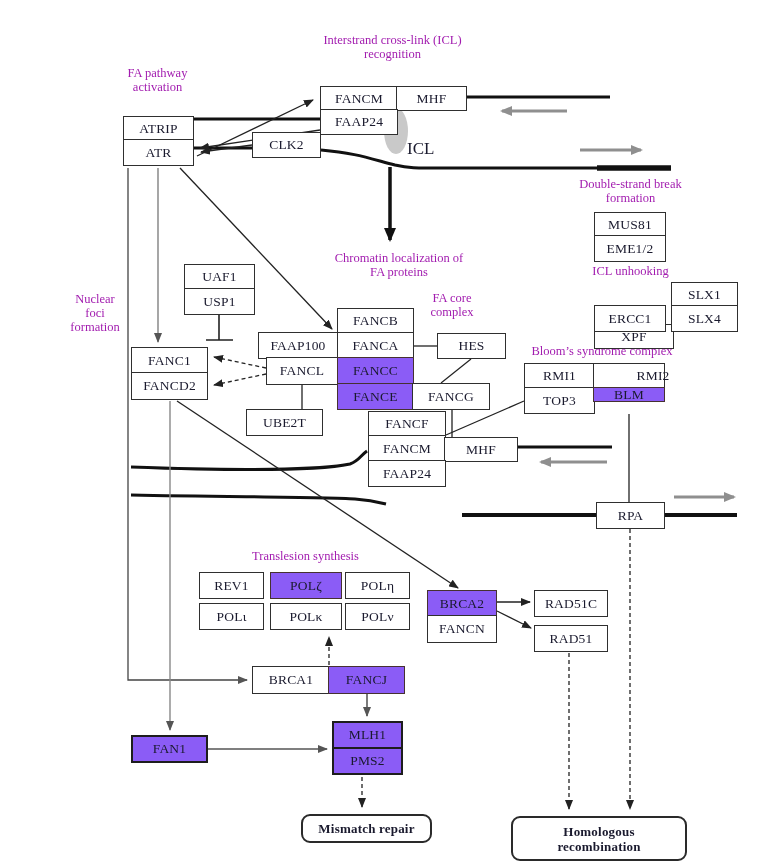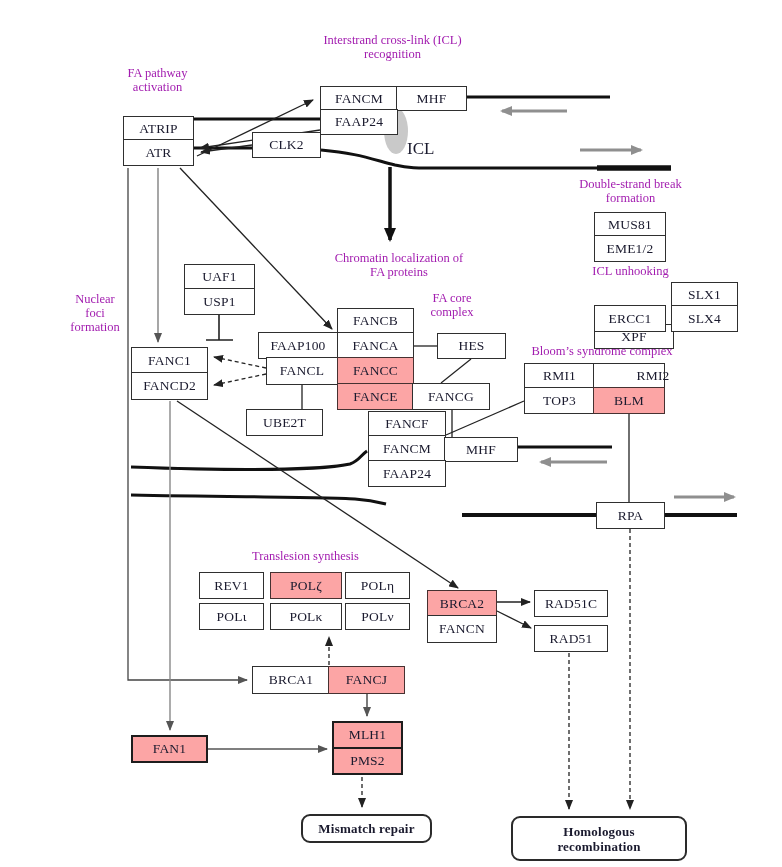--- a/index.html
+++ b/index.html
@@ -2,21 +2,21 @@
 <html><head>
 <meta charset="utf-8">
 <style>
   html,body{margin:0;padding:0;background:#fff;}
   .stage{position:relative;width:782px;height:867px;background:#ffffff;overflow:hidden;
          font-family:"Liberation Serif",serif;}
   svg.wires{position:absolute;left:0;top:0;z-index:1;}
   .box{position:absolute;box-sizing:border-box;background:#ffffff;border:1.7px solid #2f2f2f;
        display:flex;align-items:center;justify-content:center;
        font-size:13.5px;color:#1a1a2e;letter-spacing:.2px;z-index:2;line-height:1;}
-  .pink{background:#fca5a5;border-color:#463131;}
+  .pink{background:#8b5cf6;border-color:#463131;}
   .heavy{border-width:2px;border-color:#1d1d1d;}
   .rounded{border-radius:9px;border-width:2px;border-color:#2a2a2a;
            font-weight:bold;font-size:13px;flex-direction:column;line-height:15px;}
   .lbl{position:absolute;font-weight:normal;font-size:12.5px;color:#a21caf;
        text-align:center;line-height:14px;z-index:2;white-space:nowrap;}
   .lbl span{display:block;}
   .plain{position:absolute;font-size:17px;color:#1a1a2e;z-index:2;}
 </style>
 </head>
 <body>
@@ -169,21 +169,21 @@
   <div class="box" style="left:246px;top:409px;width:77px;height:27px;">UBE2T</div>
 
   <div class="box" style="left:368px;top:411px;width:78px;height:26px;">FANCF</div>
   <div class="box" style="left:368px;top:435px;width:78px;height:27px;">FANCM</div>
   <div class="box" style="left:444px;top:437px;width:74px;height:25px;">MHF</div>
   <div class="box" style="left:368px;top:460px;width:78px;height:27px;">FAAP24</div>
 
   <div class="box" style="left:524px;top:363px;width:71px;height:26px;">RMI1</div>
   <div class="box" style="left:593px;top:363px;width:72px;height:26px;padding-left:48px;">RMI2</div>
   <div class="box" style="left:524px;top:387px;width:71px;height:27px;">TOP3</div>
-  <div class="box pink" style="left:593px;top:387px;width:72px;height:27px;">BLM</div>
+  <div class="box pink" style="left:593px;top:387px;width:72px;height:15px;">BLM</div>
 
   <div class="box" style="left:596px;top:502px;width:69px;height:27px;">RPA</div>
 
   <div class="box" style="left:199px;top:572px;width:65px;height:27px;">REV1</div>
   <div class="box pink" style="left:270px;top:572px;width:72px;height:27px;">POLζ</div>
   <div class="box" style="left:345px;top:572px;width:65px;height:27px;">POLη</div>
   <div class="box" style="left:199px;top:603px;width:65px;height:27px;">POLι</div>
   <div class="box" style="left:270px;top:603px;width:72px;height:27px;">POLκ</div>
   <div class="box" style="left:345px;top:603px;width:65px;height:27px;">POLν</div>
 

